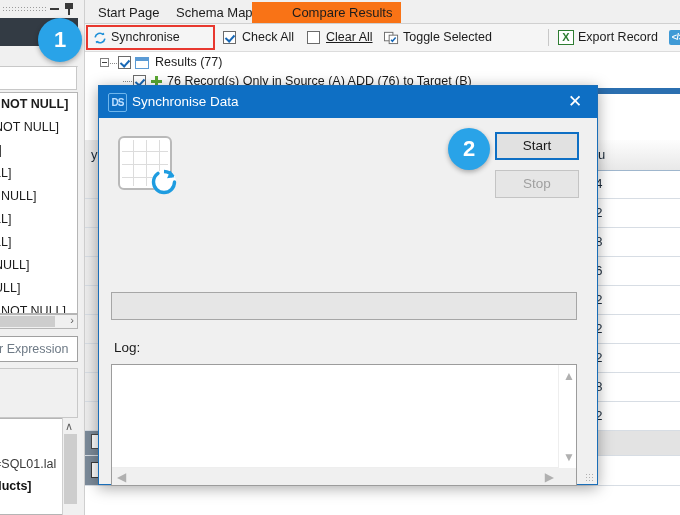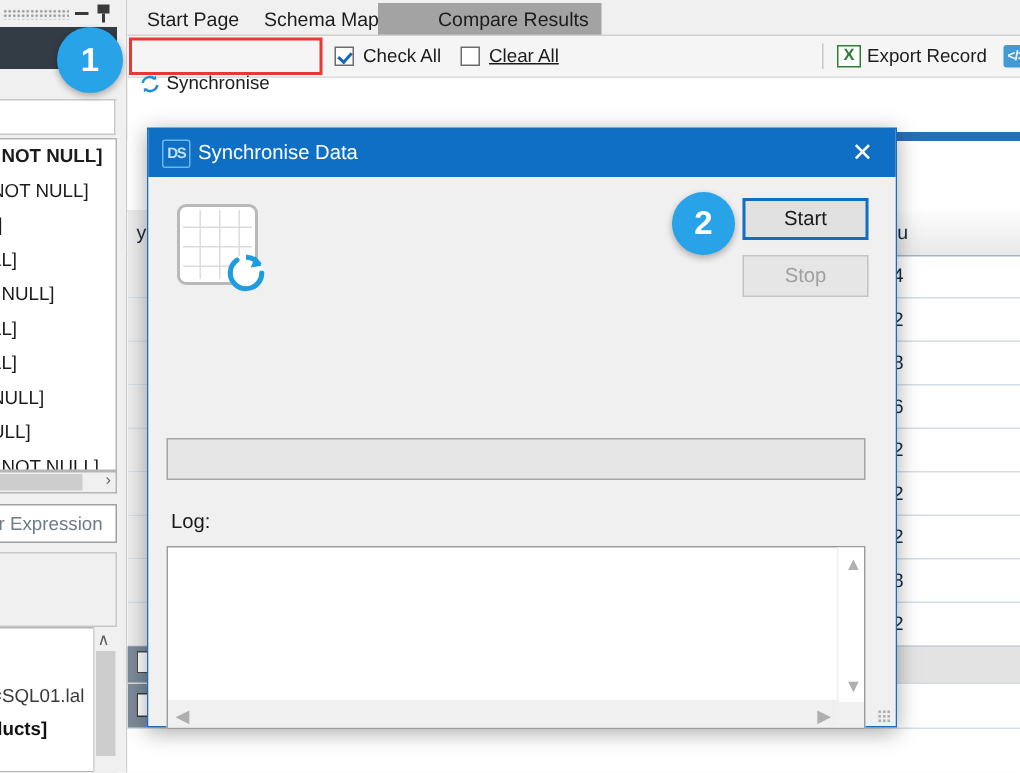--- a/index.html
+++ b/index.html
@@ -49,21 +49,21 @@
   .dock-vthumb{position:absolute;left:1px;top:16px;width:13px;height:70px;background:#cdcdcd;}
   .dock-vup{position:absolute;left:2px;top:2px;font-size:11px;color:#606060;}
 
   
   .main{position:absolute;left:85px;top:0;right:0;bottom:0;background:#ffffff;}
 
   
   .tabstrip{position:absolute;left:0;top:0;right:0;height:24px;background:#f0f0f0;}
   .tab{position:absolute;top:2px;height:22px;line-height:22px;padding:0 9px;font-size:13px;
      color:#1c1c1c;white-space:nowrap;text-align:right;}
-  .tab.active{background:#a3a3a3;padding-left:40px;}
+  .tab.active{background:#f97316;padding-left:40px;}
   .tabline{position:absolute;left:0;top:23px;right:0;height:1px;background:#d0d0d0;}
 
   
   .toolbar{position:absolute;left:0;top:24px;right:0;height:27px;background:#f5f5f5;
      border-bottom:1px solid #dcdcdc;}
   .tbtn{position:absolute;top:3px;height:21px;line-height:21px;font-size:12.5px;color:#1c1c1c;white-space:nowrap;padding-left:20px;}
   .tbsep{position:absolute;top:5px;width:1px;height:17px;background:#c8c8c8;}
   .hl-box{position:absolute;left:1px;top:1px;width:129px;height:25px;border:2px solid #e8382f;box-sizing:border-box;}
 
   
@@ -205,21 +205,21 @@
     <div class="tabstrip">
       <div class="tab" style="left:4px;">Start Page</div>
       <div class="tab" style="left:82px;">Schema Map</div>
       <div class="tab active" style="left:167px;">Compare Results</div>
       <div class="tabline"></div>
     </div>
 
     <div class="toolbar">
       <div class="hl-box"></div>
 
-      <div class="tbtn" style="left:6px;margin-top:18px;">
+      <div class="tbtn" style="left:6px;">
         <span class="ico-sync">
           <svg width="14" height="14" viewBox="0 0 16 16">
             <path d="M2.4 7.2a5.6 5.6 0 0 1 9.3-3.1" fill="none" stroke="#1e90d8" stroke-width="1.9"></path>
             <path d="M12.6 1.6l.2 3.1-3.1-.4z" fill="#1e90d8"></path>
             <path d="M13.6 8.8a5.6 5.6 0 0 1-9.3 3.1" fill="none" stroke="#1e90d8" stroke-width="1.9"></path>
             <path d="M3.4 14.4l-.2-3.1 3.1.4z" fill="#1e90d8"></path>
           </svg>
         </span>
         <span>Synchronise</span>
       </div>
@@ -227,34 +227,56 @@
       <div class="tbtn" style="left:137px;">
         <span class="cbox checked"></span>
         <span>Check All</span>
       </div>
 
       <div class="tbtn" style="left:221px;text-decoration:underline;">
         <span class="cbox"></span>
         <span>Clear All</span>
       </div>
 
+      <div class="tbtn" style="left:298px;">
+        <span class="ico-toggle">
+          <svg width="15" height="15" viewBox="0 0 16 16">
+            <rect x="0.5" y="2.5" width="9" height="9" fill="#fff" stroke="#6b6b6b"></rect>
+            <rect x="5.5" y="5.5" width="9" height="9" fill="#fff" stroke="#6b6b6b"></rect>
+            <path d="M7.6 10.4l1.4 1.7 3.4-4" fill="none" stroke="#1767b5" stroke-width="1.6"></path>
+          </svg>
+        </span>
+        <span>Toggle Selected</span>
+      </div>
 
       <div class="tbsep" style="left:463px;"></div>
 
       <div class="tbtn" style="left:473px;">
         <span class="ico-xls">X</span>
         <span>Export Record</span>
       </div>
 
       <div class="tbtn" style="left:584px;">
         <span class="ico-xml">&lt;/&gt;</span>
 
       </div>
     </div>
 
+    <div class="tree">
+      <div class="texp" style="left:15px;top:6px;"></div>
+      <div class="tdot" style="left:25px;top:11px;width:8px;"></div>
+      <div class="tcb checked" style="left:33px;top:4px;"></div>
+      <div class="tgrid" style="left:50px;top:5px;"></div>
+      <div class="tnode" style="left:70px;top:1px;">Results (77)</div>
+
+      <div class="tdot" style="left:38px;top:29px;width:10px;"></div>
+      <div class="tcb checked" style="left:48px;top:23px;"></div>
+      <div class="tplus" style="left:66px;top:24px;"></div>
+      <div class="tnode" style="left:82px;top:20px;">76 Record(s) Only in Source (A) ADD (76) to Target (B)</div>
+    </div>
     <div class="tsel"></div>
 
     <div class="grid">
       <div class="gtop"></div>
 
       <div class="ghead">
         <div class="gcell hd selhdr" style="left:0;top:0;width:497px;">yID</div>
         <div class="gcell hd" style="left:497px;top:0;width:120px;">Qu</div>
       </div>
 

